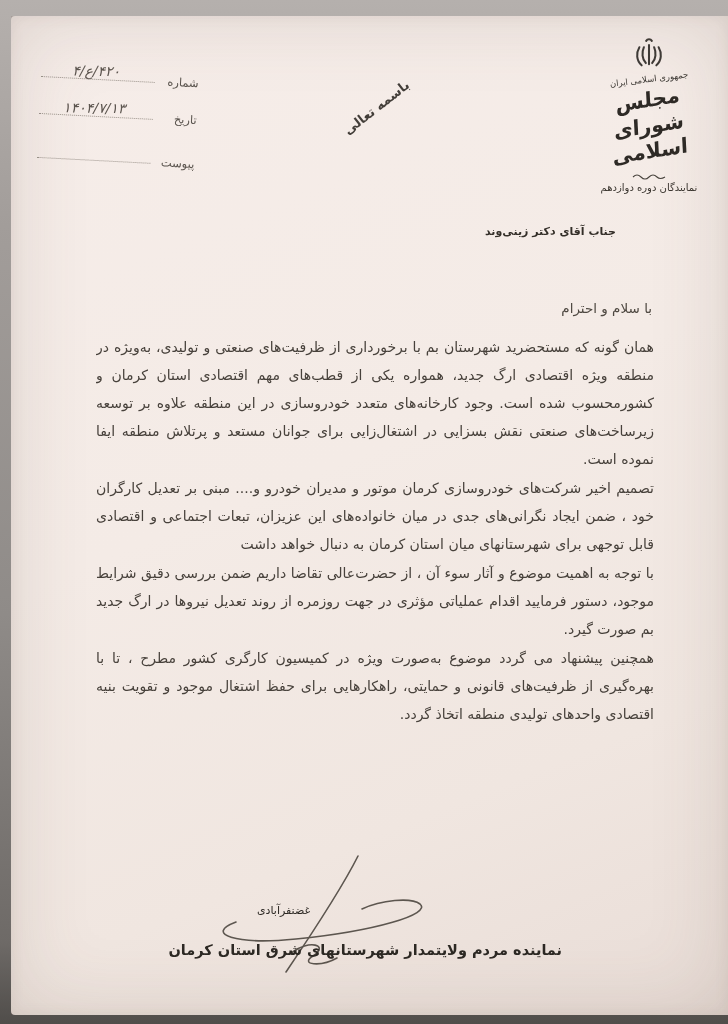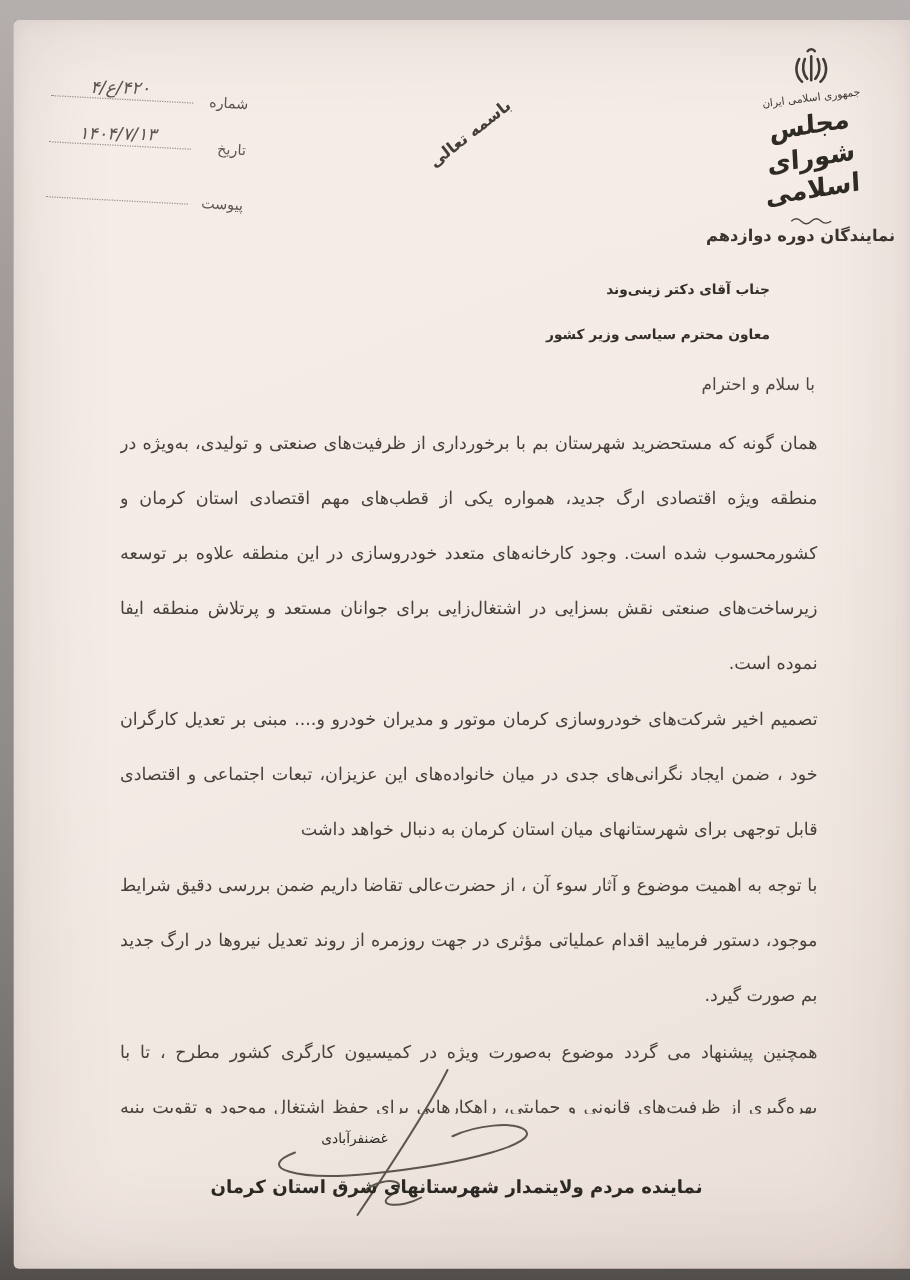--- a/index.html
+++ b/index.html
@@ -36,31 +36,31 @@
   .emblem{display:block; margin:0 auto 2px;}
   .country{
     font-size:8.5px; color:#3d3934; letter-spacing:.5px; white-space:nowrap;
     transform:rotate(-7deg); margin-top:1px;
   }
   .assembly{
     width:112px; margin:4px auto 0; font-size:20.5px; font-weight:bold; line-height:1.25;
     color:#2e2a26; letter-spacing:-.5px; transform:rotate(-9deg) skewX(-6deg);
   }
   .ornament{display:block; margin:8px auto 2px;}
-  .term{font-size:13px; font-weight:bold; color:#3a352f; white-space:nowrap;text-align:right;}
+  .term{font-size:10px; font-weight:normal; color:#3a352f; white-space:nowrap;}
   
   .recipient{position:absolute; top:198px; right:112px; text-align:right; direction:rtl;
     font-size:11px; font-weight:bold; color:#332e28; line-height:36px;}
   .greeting{position:absolute; top:284px; right:76px; direction:rtl;
     font-size:13.5px; color:#4e4841;}
   
   .body-text{
     position:absolute; top:317px; left:85px; right:74px; height:558px; overflow:hidden;
     direction:rtl; text-align:justify; text-align-last:right;
-    font-size:14px; line-height:44px; color:#47413b;
+    font-size:14px; line-height:28px; color:#47413b;
   }
   .body-text p{margin:0 0 1px 0;}
   
   .sig-svg{position:absolute; left:180px; top:836px; pointer-events:none;}
   .sig-name{position:absolute; top:888px; left:246px; width:120px; text-align:left;
     font-size:11px; font-weight:normal; color:#2d2924; direction:rtl;}
   .sig-title{position:absolute; top:926px; left:96px; width:455px; text-align:right;
     font-size:14.5px; font-weight:bold; color:#2d2924; direction:rtl;}
 </style>
 </head>
@@ -103,21 +103,20 @@
       <div class="country">جمهوری اسلامی ایران</div>
       <div class="assembly">مجلس شورای اسلامی</div>
       <svg class="ornament" width="34" height="7" viewBox="0 0 34 7">
         <path d="M1 4 q4 -4 8 0 q4 4 8 0 q4 -4 8 0 q3 3 8 0" fill="none" stroke="#4a453f" stroke-width="1.1"></path>
       </svg>
       <div class="term">نمایندگان دوره دوازدهم</div>
     </div>
 
     <div class="recipient">
       <div>جناب آقای دکتر زینی‌وند</div>
-      <div>معاون محترم سیاسی وزیر کشور</div>
     </div>
 
     <div class="greeting">با سلام و احترام</div>
 
     <div class="body-text">
       <p>همان گونه که مستحضرید شهرستان بم با برخورداری از ظرفیت‌های صنعتی و تولیدی، به‌ویژه در منطقه ویژه اقتصادی ارگ جدید، همواره یکی از قطب‌های مهم اقتصادی استان کرمان و کشورمحسوب شده است. وجود کارخانه‌های متعدد خودروسازی در این منطقه علاوه بر توسعه زیرساخت‌های صنعتی نقش بسزایی در اشتغال‌زایی برای جوانان مستعد و پرتلاش منطقه ایفا نموده است.</p>
       <p>تصمیم اخیر شرکت‌های خودروسازی کرمان موتور و مدیران خودرو و.... مبنی بر تعدیل کارگران خود ، ضمن ایجاد نگرانی‌های جدی در میان خانواده‌های این عزیزان، تبعات اجتماعی و اقتصادی قابل توجهی برای شهرستانهای میان استان کرمان به دنبال خواهد داشت</p>
       <p>با توجه به اهمیت موضوع و آثار سوء آن ، از حضرت‌عالی تقاضا داریم ضمن بررسی دقیق شرایط موجود، دستور فرمایید اقدام عملیاتی مؤثری در جهت روزمره از روند تعدیل نیروها در ارگ جدید بم صورت گیرد.</p>
       <p>همچنین پیشنهاد می گردد موضوع به‌صورت ویژه در کمیسیون کارگری کشور مطرح ، تا با بهره‌گیری از ظرفیت‌های قانونی و حمایتی، راهکارهایی برای حفظ اشتغال موجود و تقویت بنیه اقتصادی واحدهای تولیدی منطقه اتخاذ گردد.</p>
 

